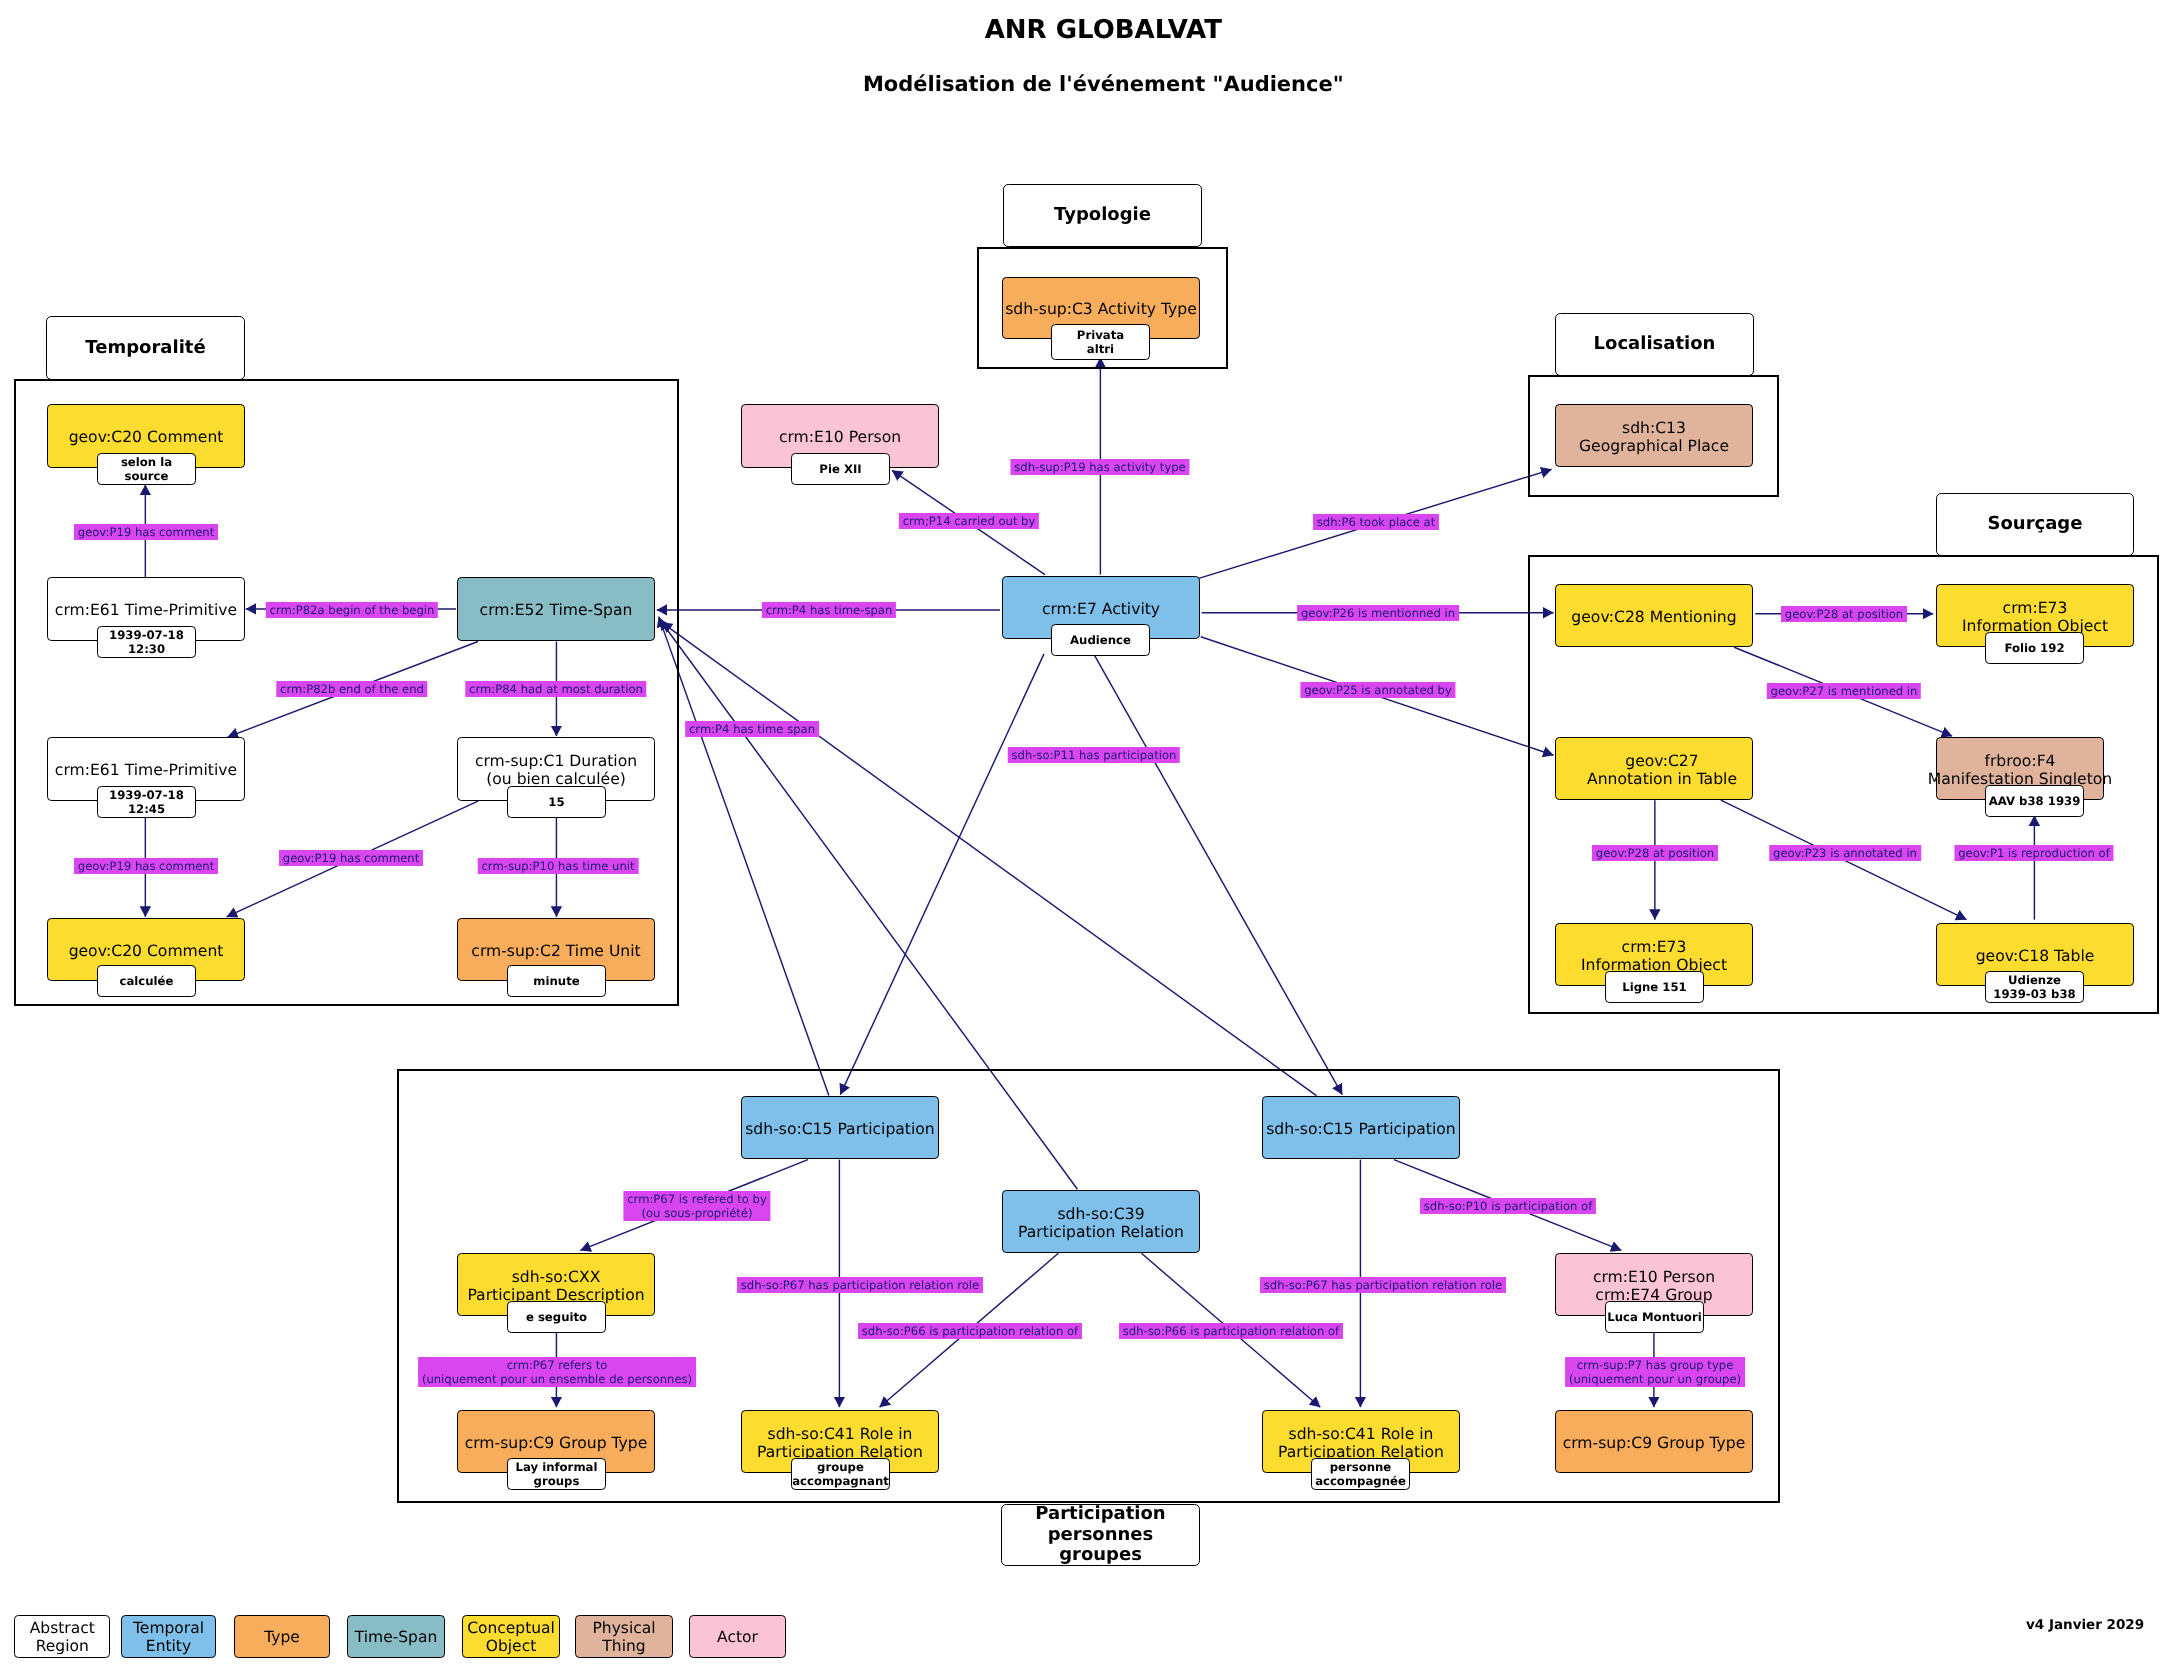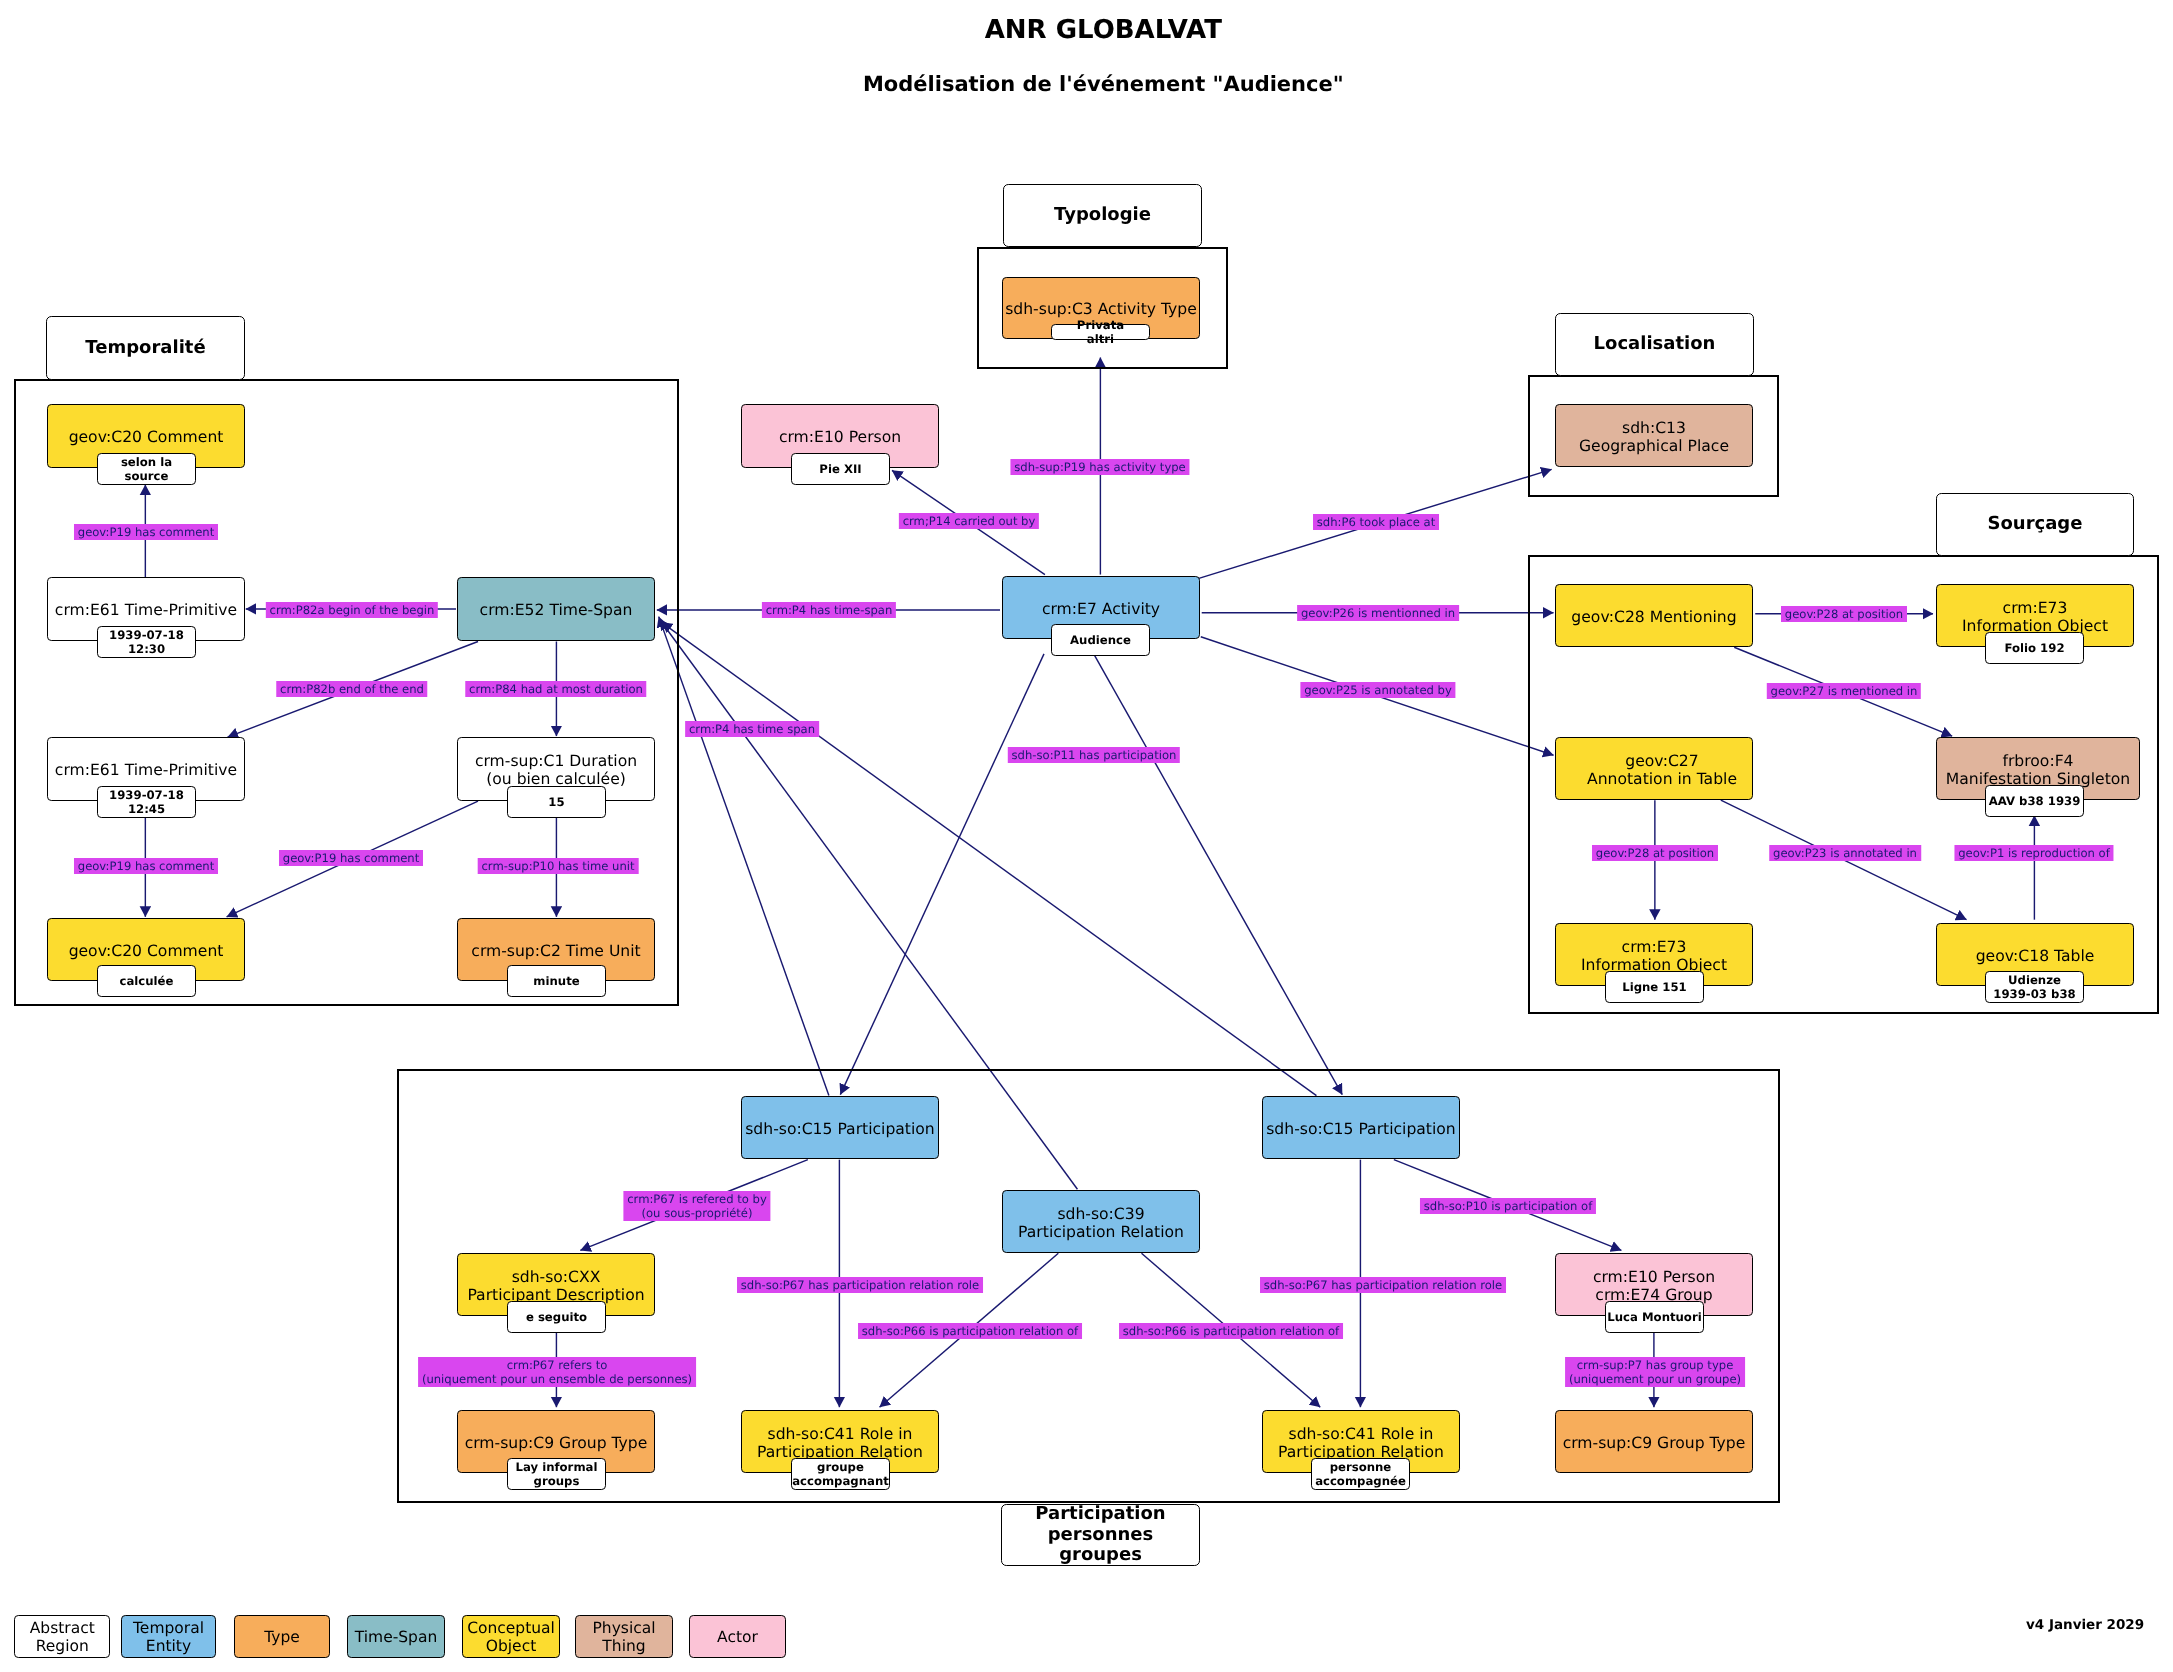--- a/index.html
+++ b/index.html
@@ -103,21 +103,21 @@
       <div class="node" style="left: 1002px; top: 277px; width: 198px; height: 62px; background: rgb(247, 173, 91);">sdh-sup:C3 Activity Type</div>
       <div class="node" style="left: 741px; top: 404px; width: 198px; height: 64px; background: rgb(251, 195, 214);">crm:E10 Person</div>
       <div class="node" style="left: 1002px; top: 576px; width: 198px; height: 63px; background: rgb(127, 192, 234);">crm:E7 Activity</div>
       <div class="node" style="left: 1555px; top: 404px; width: 198px; height: 63px; background: rgb(224, 180, 156);">sdh:C13
 Geographical Place</div>
       <div class="node" style="left: 1555px; top: 584px; width: 198px; height: 63px; background: rgb(252, 220, 47);">geov:C28 Mentioning</div>
       <div class="node" style="left: 1936px; top: 584px; width: 198px; height: 63px; background: rgb(252, 220, 47);">crm:E73
 Information Object</div>
       <div class="node" style="left: 1555px; top: 737px; width: 198px; height: 63px; background: rgb(252, 220, 47); padding-left: 16px;">geov:C27
 Annotation in Table</div>
-      <div class="node" style="left: 1936px; top: 737px; width: 204px; height: 63px; background: rgb(224, 180, 156);">frbroo:F4
+      <div class="node" style="left: 1936px; top: 737px; width: 168px; height: 63px; background: rgb(224, 180, 156);">frbroo:F4
 Manifestation Singleton</div>
       <div class="node" style="left: 1555px; top: 923px; width: 198px; height: 63px; background: rgb(252, 220, 47);">crm:E73
 Information Object</div>
       <div class="node" style="left: 1936px; top: 923px; width: 198px; height: 63px; background: rgb(252, 220, 47);">geov:C18 Table</div>
       <div class="node" style="left: 741px; top: 1096px; width: 198px; height: 63px; background: rgb(127, 192, 234);">sdh-so:C15 Participation</div>
       <div class="node" style="left: 1262px; top: 1096px; width: 198px; height: 63px; background: rgb(127, 192, 234);">sdh-so:C15 Participation</div>
       <div class="node" style="left: 1002px; top: 1190px; width: 198px; height: 63px; background: rgb(127, 192, 234);">sdh-so:C39
 Participation Relation</div>
       <div class="node" style="left: 457px; top: 1253px; width: 198px; height: 63px; background: rgb(252, 220, 47);">sdh-so:CXX
 Participant Description</div>
@@ -133,21 +133,21 @@
   <div id="layer-values">
       <div class="val" style="height: 32px; left: 97px; top: 453px; width: 99px;">selon la
 source</div>
       <div class="val" style="height: 32px; left: 97px; top: 626px; width: 99px;">1939-07-18
 12:30</div>
       <div class="val" style="height: 32px; left: 97px; top: 786px; width: 99px;">1939-07-18
 12:45</div>
       <div class="val" style="height: 32px; left: 507px; top: 786px; width: 99px;">15</div>
       <div class="val" style="height: 32px; left: 97px; top: 965px; width: 99px;">calculée</div>
       <div class="val" style="height: 32px; left: 507px; top: 965px; width: 99px;">minute</div>
-      <div class="val" style="height: 16px; left: 1051px; top: 324px; width: 99px;">Privata
+      <div class="val" style="height: 36px; left: 1051px; top: 324px; width: 99px;">Privata
 altri</div>
       <div class="val" style="height: 32px; left: 791px; top: 453px; width: 99px;">Pie XII</div>
       <div class="val" style="height: 32px; left: 1051px; top: 624px; width: 99px;">Audience</div>
       <div class="val" style="height: 32px; left: 1985px; top: 632px; width: 99px;">Folio 192</div>
       <div class="val" style="height: 32px; left: 1985px; top: 785px; width: 99px;">AAV b38 1939</div>
       <div class="val" style="height: 32px; left: 1605px; top: 971px; width: 99px;">Ligne 151</div>
       <div class="val" style="height: 32px; left: 1985px; top: 971px; width: 99px;">Udienze
 1939-03 b38</div>
       <div class="val" style="height: 32px; left: 507px; top: 1301px; width: 99px;">e seguito</div>
       <div class="val" style="height: 32px; left: 1605px; top: 1301px; width: 99px;">Luca Montuori</div>

